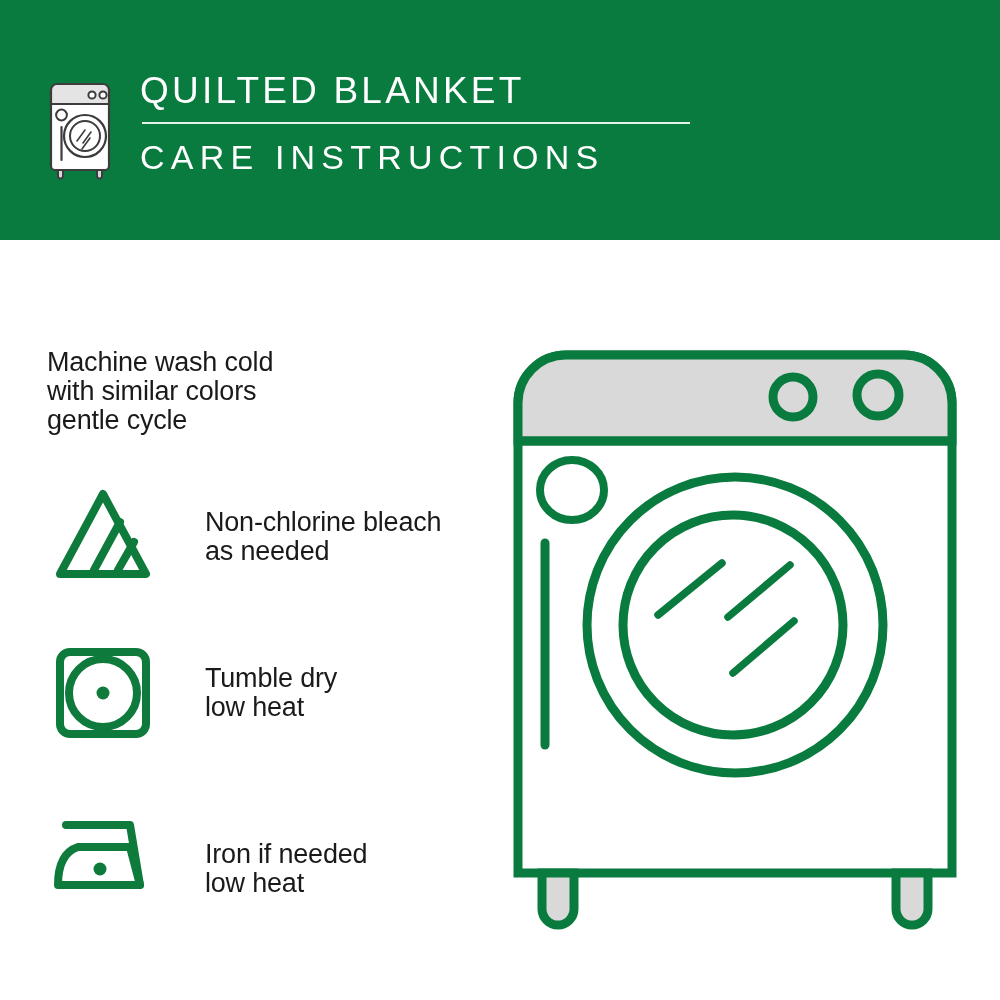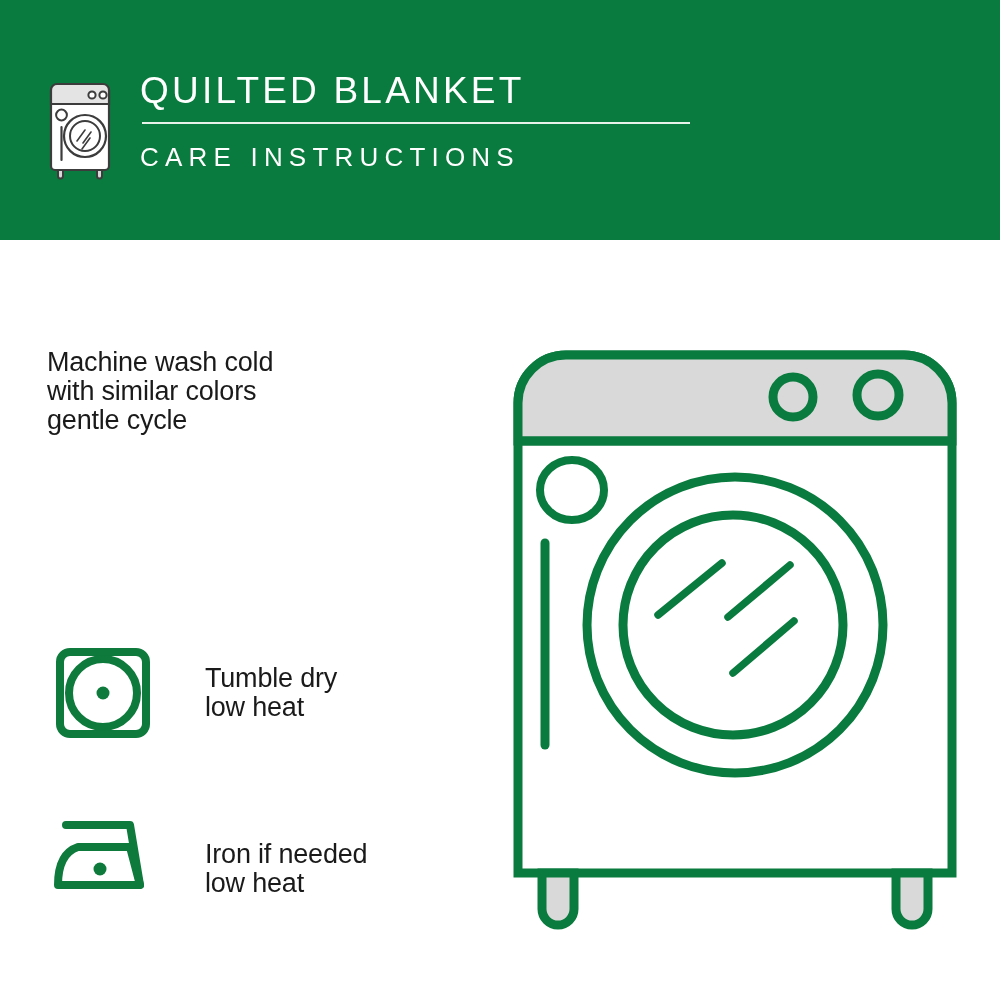--- a/index.html
+++ b/index.html
@@ -32,21 +32,21 @@
     line-height:46px;
     white-space:nowrap;
     font-family:"Liberation Sans", sans-serif;
   }
   .title-rule{
     width:548px;height:2px;background:#e8f1ea;
     margin:8px 0 10px 2px;
   }
   .title-sub{
     color:#ffffff;
-    font-size:26px;
+    font-size:34px;
     font-weight:400;
     letter-spacing:6.2px;
     line-height:46px;
     white-space:nowrap;
     font-family:"Liberation Sans", sans-serif;
   }
 
   
   .care-list{
     position:absolute;left:0;top:240px;width:470px;height:760px;
@@ -127,20 +127,35 @@
   <div class="care-list">
 
     <div class="care-row r0">
       <div class="care-text">
         <span class="ln">Machine wash cold</span>
         <span class="ln">with similar colors</span>
         <span class="ln">gentle cycle</span>
       </div>
     </div>
 
+    <div class="care-row r1">
+      <div class="care-symbol">
+        <svg viewBox="0 0 110 110" width="110" height="110" aria-hidden="true">
+          <g fill="none" stroke="#0e7a3c" stroke-width="8" stroke-linecap="round" stroke-linejoin="round">
+            <path d="M55 12 L 98 92 L 12 92 Z"></path>
+            <line x1="46" y1="88" x2="72" y2="40"></line>
+            <line x1="70" y1="88" x2="86" y2="60"></line>
+          </g>
+        </svg>
+      </div>
+      <div class="care-text">
+        <span class="ln">Non-chlorine bleach</span>
+        <span class="ln">as needed</span>
+      </div>
+    </div>
 
     <div class="care-row r2">
       <div class="care-symbol">
         <svg viewBox="0 0 110 110" width="110" height="110" aria-hidden="true">
           <rect x="12" y="14" width="86" height="82" rx="10" ry="10" fill="none" stroke="#0e7a3c" stroke-width="8"></rect>
           <circle cx="55" cy="55" r="34" fill="none" stroke="#0e7a3c" stroke-width="8"></circle>
           <circle cx="55" cy="55" r="6.5" fill="#0e7a3c"></circle>
         </svg>
       </div>
       <div class="care-text">

